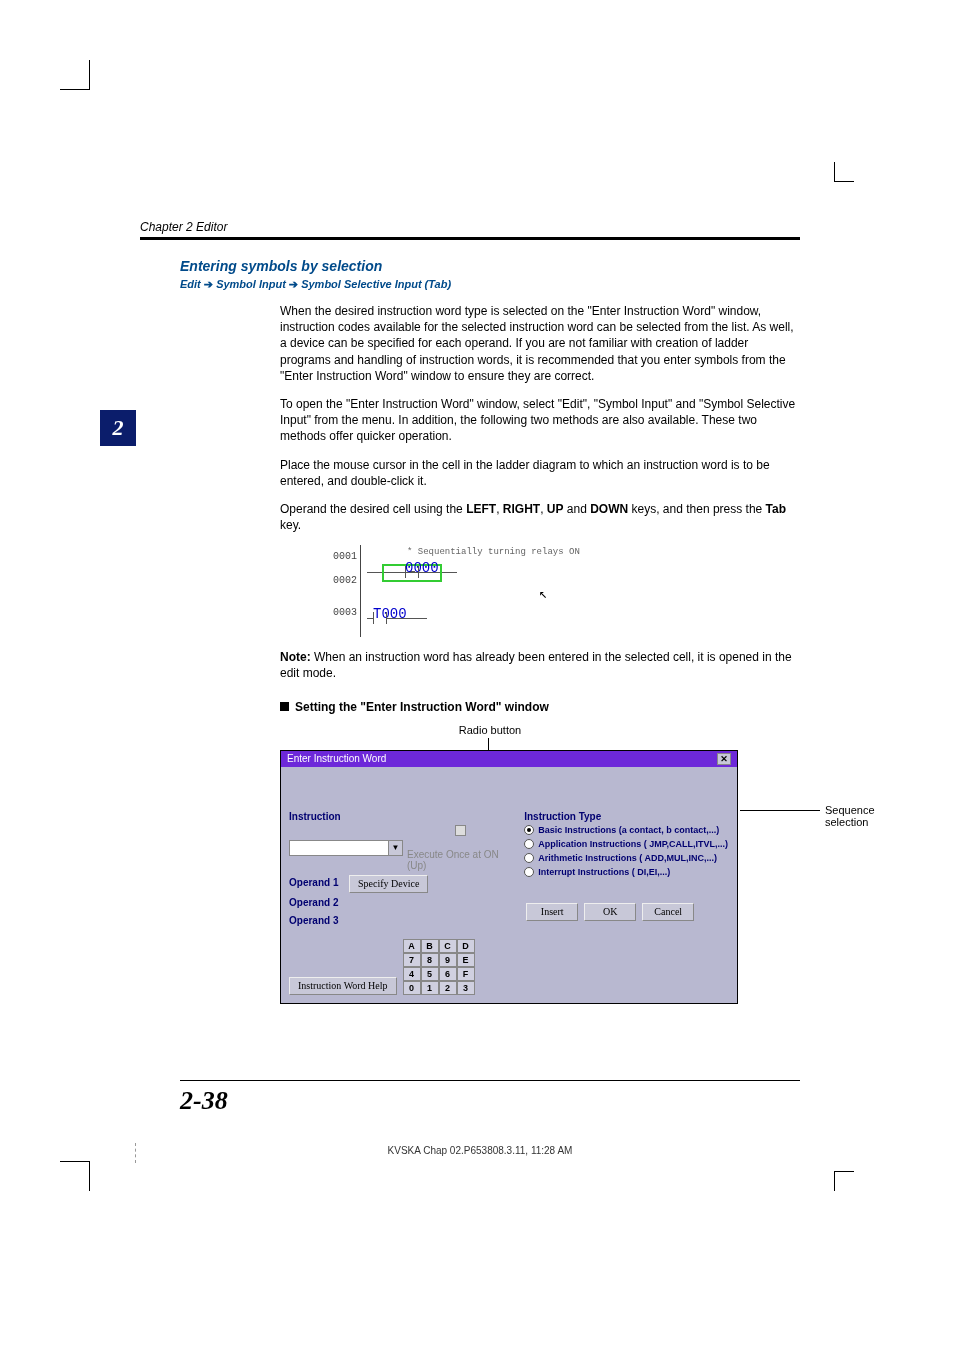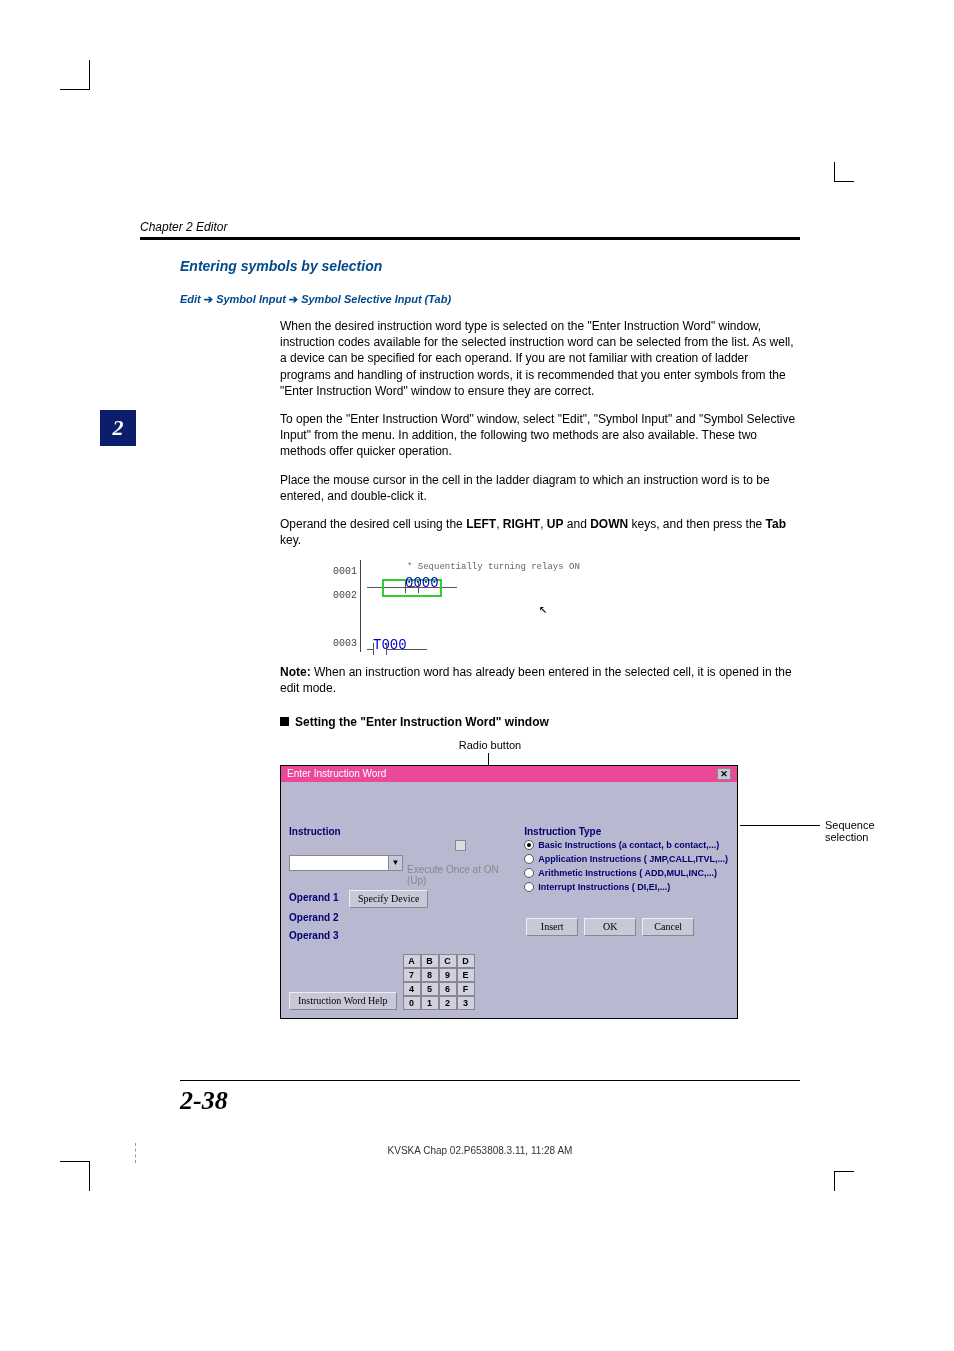--- a/index.html
+++ b/index.html
@@ -27,21 +27,21 @@
     color: #000;
     padding-bottom: 3px;
   }
   .hr-thick { border: none; border-top: 3px solid #000; margin-bottom: 18px; }
   .section-title {
     color: #004a8a;
     font-weight: bold;
     font-style: italic;
     font-size: 14px;
     margin-left: 40px;
-    margin-bottom: 19px;
+    margin-bottom: 4px;
   }
   .breadcrumb {
     color: #004a8a;
     font-weight: bold;
     font-style: italic;
     font-size: 11px;
     margin-left: 40px;
     margin-bottom: 12px;
   }
   .arrow { font-style: normal; }
@@ -100,21 +100,21 @@
   .radio-label-area { margin-left:300px; font-size:11px; text-align:center; width:100px; margin-bottom:2px;}
   .radio-pointer { width:1px; height:12px; background:#000; margin-left:348px; margin-bottom:0;}
   .dialog-wrap { position:relative; margin-left:140px;}
   .dialog {
     width: 458px;
     background: #b8b8d0;
     border: 1px solid #000;
     font-size: 10px;
   }
   .dialog-title {
-    background: #ec4899;
+    background: #6d28d9;
     color: #fff;
     padding: 2px 6px;
     font-size: 10px;
     display: flex;
     justify-content: space-between;
     align-items: center;
   }
   .dialog-close { width:14px; height:12px; background:#c8c8d8; border:1px solid #888; color:#000; display:flex; align-items:center; justify-content:center; font-size:9px; font-weight:bold;}
   .dialog-body { padding: 6px 8px 8px 8px; display:flex; gap:10px;margin-top:38px;}
   .dialog-left { flex: 1.1; }
@@ -199,21 +199,21 @@
     <div class="ladder-row" style="top:26px;flex-direction:column;">
       <span class="ladder-num" style="position:absolute;left:-34px;top:4px;">0002</span>
       <span class="ladder-line" style="width:6px;"></span>
       <span class="ladder-contact" style="width:14px;">
           <span class="ladder-label">0000</span>
         </span>
       <span class="ladder-line" style="width:90px;"></span>
       <span class="ladder-box"></span>
     </div>
     <span class="cursor-arrow" style="top:40px;left:178px;">↖</span>
-    <div class="ladder-row" style="top:74px;justify-content:flex-end;">
+    <div class="ladder-row" style="top:58px;justify-content:flex-end;">
       <span class="ladder-num" style="position:absolute;left:-34px;top:4px;">0003</span>
       <span class="ladder-line" style="width:6px;"></span>
       <span class="ladder-contact" style="width:14px;">
           <span class="ladder-label">T000</span>
         </span>
       <span class="ladder-line" style="width:40px;"></span>
     </div>
   </div>
 
   <p class="body-text">

